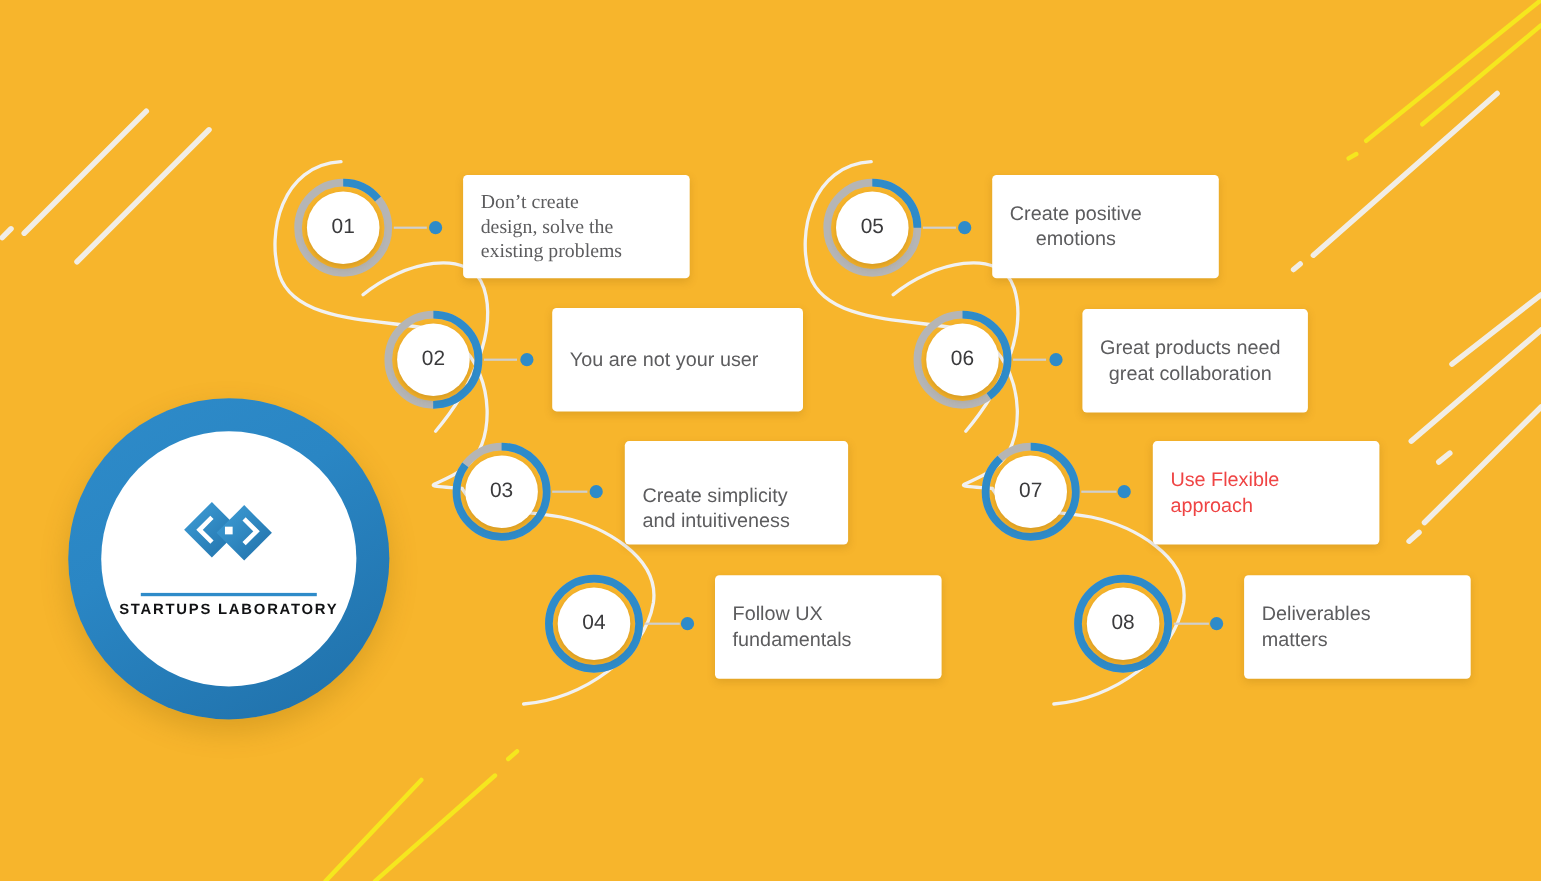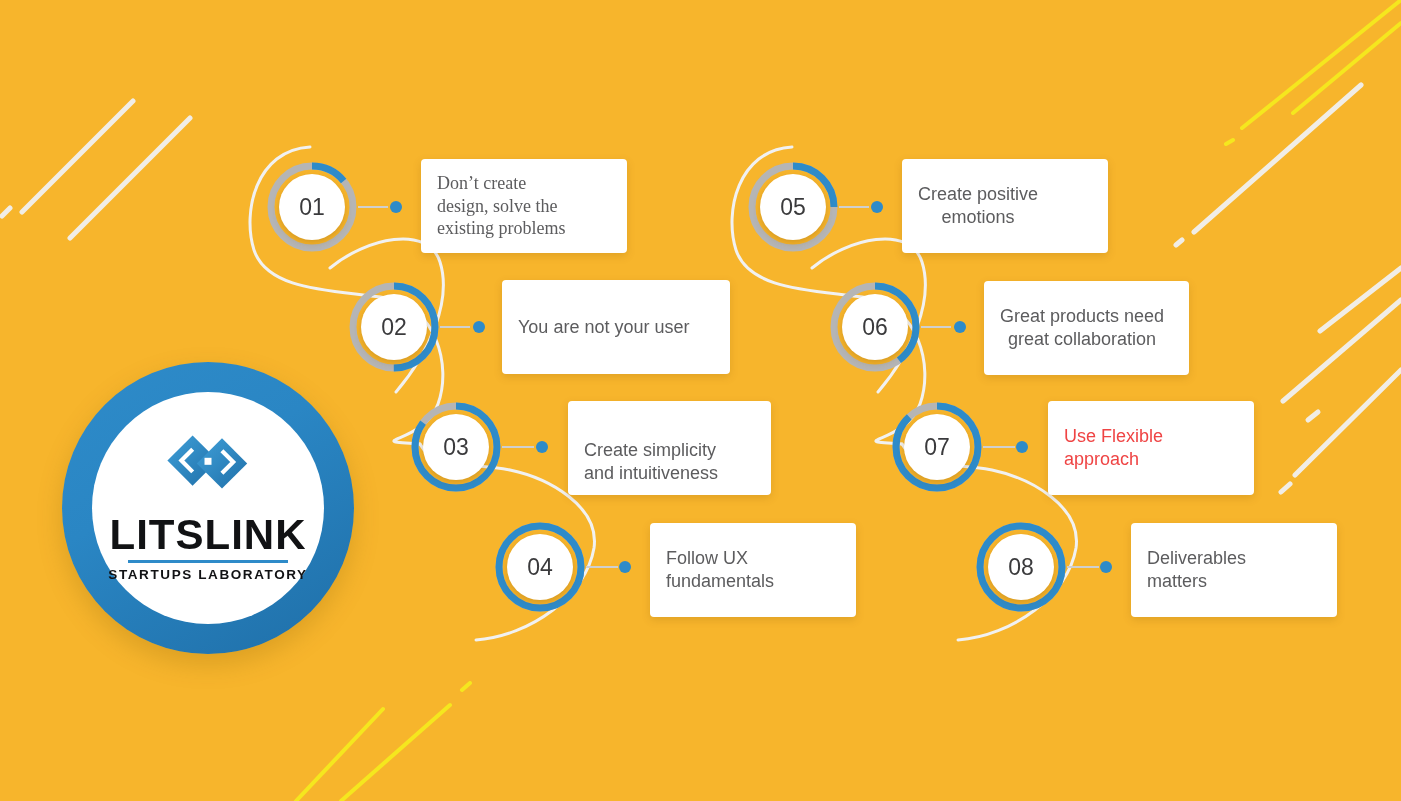--- a/index.html
+++ b/index.html
@@ -40,21 +40,21 @@
 
   
   .item{position:absolute;}
   .ring{position:absolute;left:0;top:0;width:92px;height:92px;}
   .ring svg{display:block;}
   .ring-hub{
     position:absolute;left:13px;top:13px;width:66px;height:66px;border-radius:50%;
     background:#fff;box-shadow:0 3px 7px rgba(110,70,0,.25);
     display:flex;align-items:center;justify-content:center;
   }
-  .ring-num{font-size:23px;color:#3a3a3c;font-family:"Liberation Sans",sans-serif;}
+  .ring-num{font-size:19px;color:#3a3a3c;font-family:"Liberation Sans",sans-serif;}
 
   .connector{position:absolute;height:2px;background:#cfcfcf;top:45px;}
   .dot{
     position:absolute;width:12px;height:12px;border-radius:50%;
     background:#2e8bc9;top:40px;
   }
   .card{
     position:absolute;background:#ffffff;border-radius:4px;
     box-shadow:0 3px 8px rgba(120,80,0,.18);
     display:flex;align-items:center;
@@ -124,21 +124,20 @@
             <stop offset="0" stop-color="#3f9fd8"></stop>
             <stop offset="1" stop-color="#1f6fa8"></stop>
           </linearGradient>
         </defs>
         <path d="M38 2 L74 38 L38 74 L2 38 Z" fill="url(#lg)"></path>
         <path d="M80 6 L116 42 L80 78 L44 42 Z" fill="url(#lg)"></path>
         <path d="M36 24 L22 38 L36 52" stroke="#ffffff" stroke-width="6" fill="none" stroke-linecap="square"></path>
         <path d="M82 26 L96 40 L82 54" stroke="#ffffff" stroke-width="6" fill="none" stroke-linecap="square"></path>
         <rect x="55" y="34" width="10" height="10" fill="#ffffff"></rect>
       </svg>
-      <div class="logo-word">LITSLINK</div>
       <div class="logo-rule"></div>
       <div class="logo-sub">STARTUPS LABORATORY</div>
     </div>
   </div>
 
   <div id="items-root">
       <div class="item" style="left: 0px; top: 0px;">
         <div class="ring" style="position: absolute; left: 266px; top: 161px; width: 92px; height: 92px;">
           <svg width="92" height="92" viewBox="0 0 92 92">
             <circle cx="46" cy="46" r="41" fill="none" stroke="#b5b5b5" stroke-width="7"></circle>

